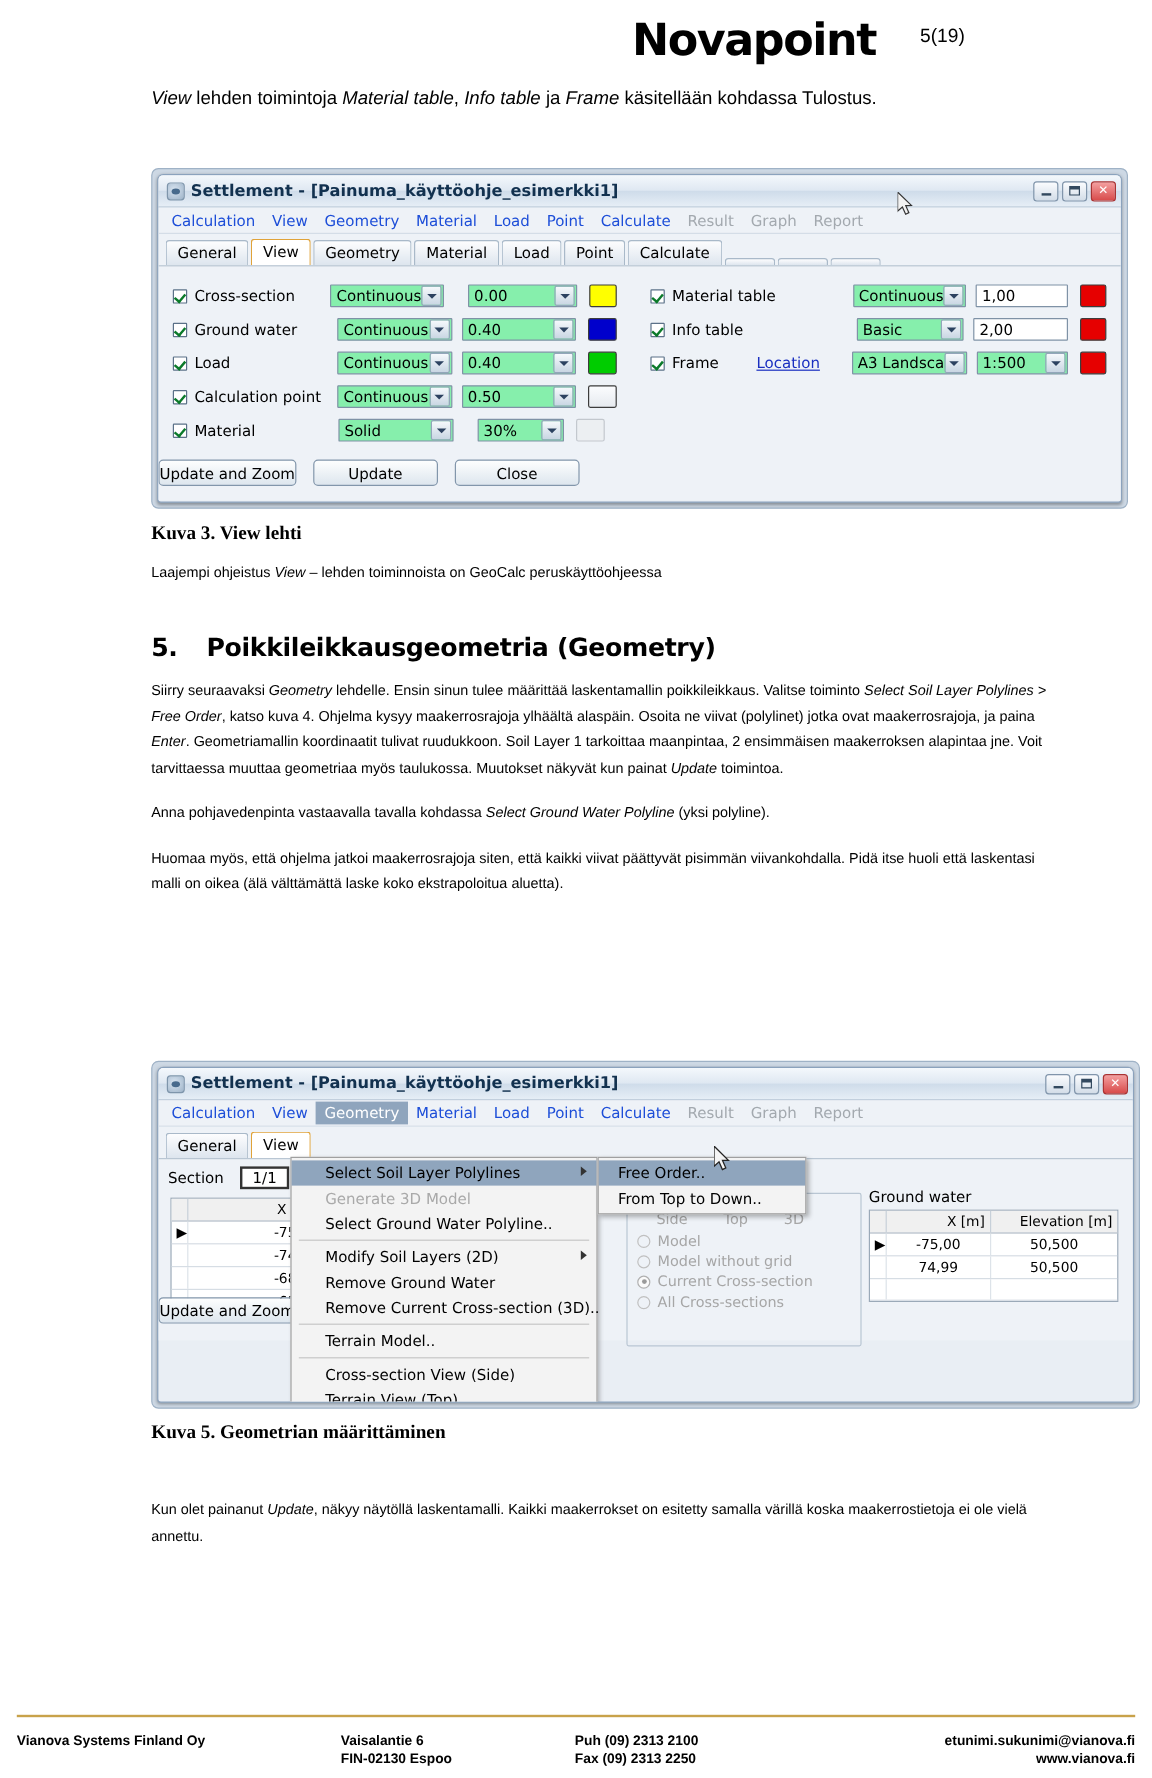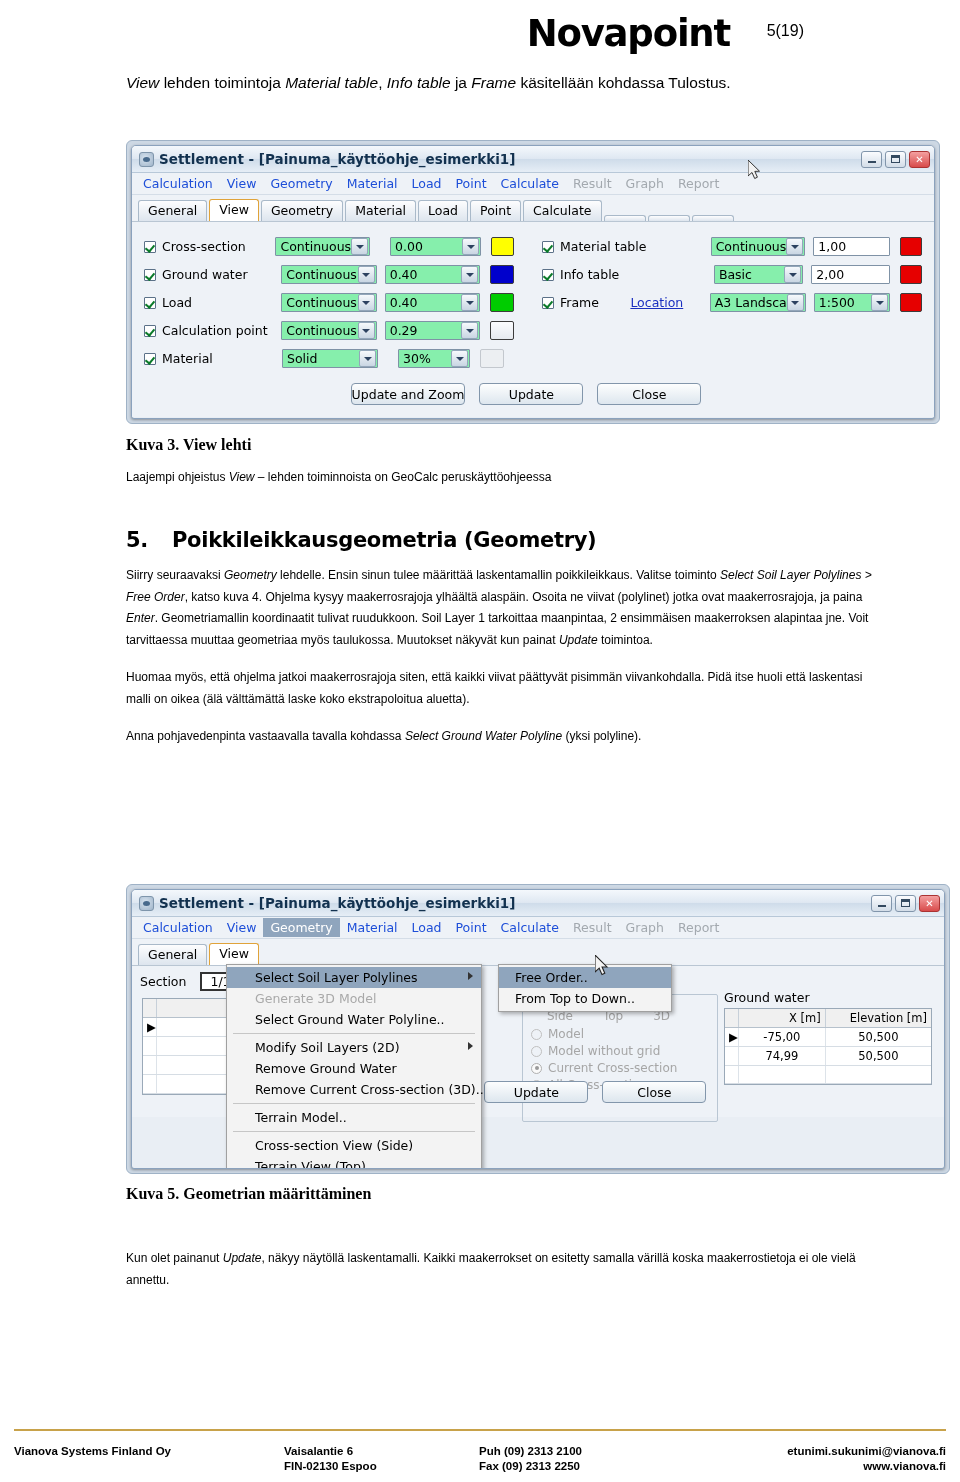--- a/index.html
+++ b/index.html
@@ -116,21 +116,21 @@
     content:""; width:0;height:0;border-left:4px solid transparent;border-right:4px solid transparent;border-top:4px solid #2c4260;
   }
   .txtbox {
     height:19px; border:1px solid #7f92a6; background:#fff;
     display:flex; align-items:center; font-size:12.5px; padding-left:4px; border-radius:1px;
   }
   .swatch { width:24px;height:19px;border:1px solid #3c3c3c; border-radius:2px; }
   .link { color:#1a2fc0; text-decoration:underline; font-size:12.5px; }
 
   
-  .btnrow { display:flex; justify-content:center; gap:14px; padding:8px 14px 10px 0; }
+  .btnrow { display:flex; justify-content:flex-start; gap:14px; padding:8px 14px 10px 0; }
   .wbtn {
     min-width:104px; height:22px; font-size:12.5px;
     background:linear-gradient(180deg,#fdfefe,#dde6ee);
     border:1px solid #8296ab; border-radius:4px;
     display:flex; align-items:center; justify-content:center;
   }
 
   
   .dropdown {
     position:absolute; background:#f3f3f3; border:1px solid #a0a0a0;
@@ -270,21 +270,21 @@
       </div>
 
       <div class="frow">
         <div class="chk on"></div>
         <div class="chk-label" style="width:120px">Calculation point</div>
         <div class="combo" style="width:96px;">
           <span class="val">Continuous</span>
             <span class="arrow"></span>
         </div>
         <div class="combo" style="width:96px; margin-left:8px;">
-          <span class="val">0.29</span>
+          <span class="val">0.50</span>
             <span class="arrow"></span>
         </div>
         <div class="swatch" style="margin-left:10px; background:linear-gradient(180deg,#fbfcfe,#e6eaef);"></div>
       </div>
 
       <div class="frow">
         <div class="chk on"></div>
         <div class="chk-label" style="width:120px">Material</div>
         <div class="combo" style="width:96px;">
           <span class="val">Solid</span>
@@ -364,25 +364,25 @@
     <span>5.</span>
     <span style="display:inline-block; width:10px;"></span>
     <span>Poikkileikkausgeometria (Geometry)</span>
   </h2>
 
   <div class="para" style="margin-top:13px;">
     Siirry seuraavaksi <i>Geometry</i> lehdelle. Ensin sinun tulee määrittää laskentamallin poikkileikkaus. Valitse toiminto <i>Select Soil Layer Polylines &gt; Free Order</i>, katso kuva 4. Ohjelma kysyy maakerrosrajoja ylhäältä alaspäin. Osoita ne viivat (polylinet) jotka ovat maakerrosrajoja, ja paina <i>Enter</i>. Geometriamallin koordinaatit tulivat ruudukkoon. Soil Layer 1 tarkoittaa maanpintaa, 2 ensimmäisen maakerroksen alapintaa jne. Voit tarvittaessa muuttaa geometriaa myös taulukossa. Muutokset näkyvät kun painat <i>Update</i> toimintoa.
   </div>
 
   <div class="para">
+    Anna pohjavedenpinta vastaavalla tavalla kohdassa <i>Select Ground Water Polyline</i> (yksi polyline).
+  </div>
+
+  <div class="para">
     Huomaa myös, että ohjelma jatkoi maakerrosrajoja siten, että kaikki viivat päättyvät pisimmän viivankohdalla. Pidä itse huoli että laskentasi malli on oikea (älä välttämättä laske koko ekstrapoloitua aluetta).
-  </div>
-
-  <div class="para">
-    Anna pohjavedenpinta vastaavalla tavalla kohdassa <i>Select Ground Water Polyline</i> (yksi polyline).
   </div>
 </div>
 
 <div class="win-outer-shade" style="left:126px; top:884px; width:824px; height:290px;"></div>
 <div class="win" id="win4" style="left:131px; top:889px; width:814px; height:280px;">
 
   <div class="titlebar">
     <div class="title-icon"></div>
     <div class="title-text">Settlement - [Painuma_käyttöohje_esimerkki1]</div>
     <div class="caption-btns">
@@ -492,21 +492,21 @@
           <div style="flex:1.25; border-right:none;">50,500</div>
         </div>
         <div class="row" style="height:18px;">
           <div class="rowmark"></div>
           <div style="flex:1;"></div>
           <div style="flex:1.25; border-right:none;"></div>
         </div>
       </div>
     </div>
 
-    <div class="dropdown" style="left:94px; top:-2px; width:256px;">
+    <div class="dropdown" style="left:110px; top:-2px; width:256px;">
       <div class="dd-item hl">
         <span>Select Soil Layer Polylines</span>
         <span class="submark"></span>
       </div>
       <div class="dd-item dim">
         <span>Generate 3D Model</span>
       </div>
       <div class="dd-item">
         <span>Select Ground Water Polyline..</span>
       </div>

